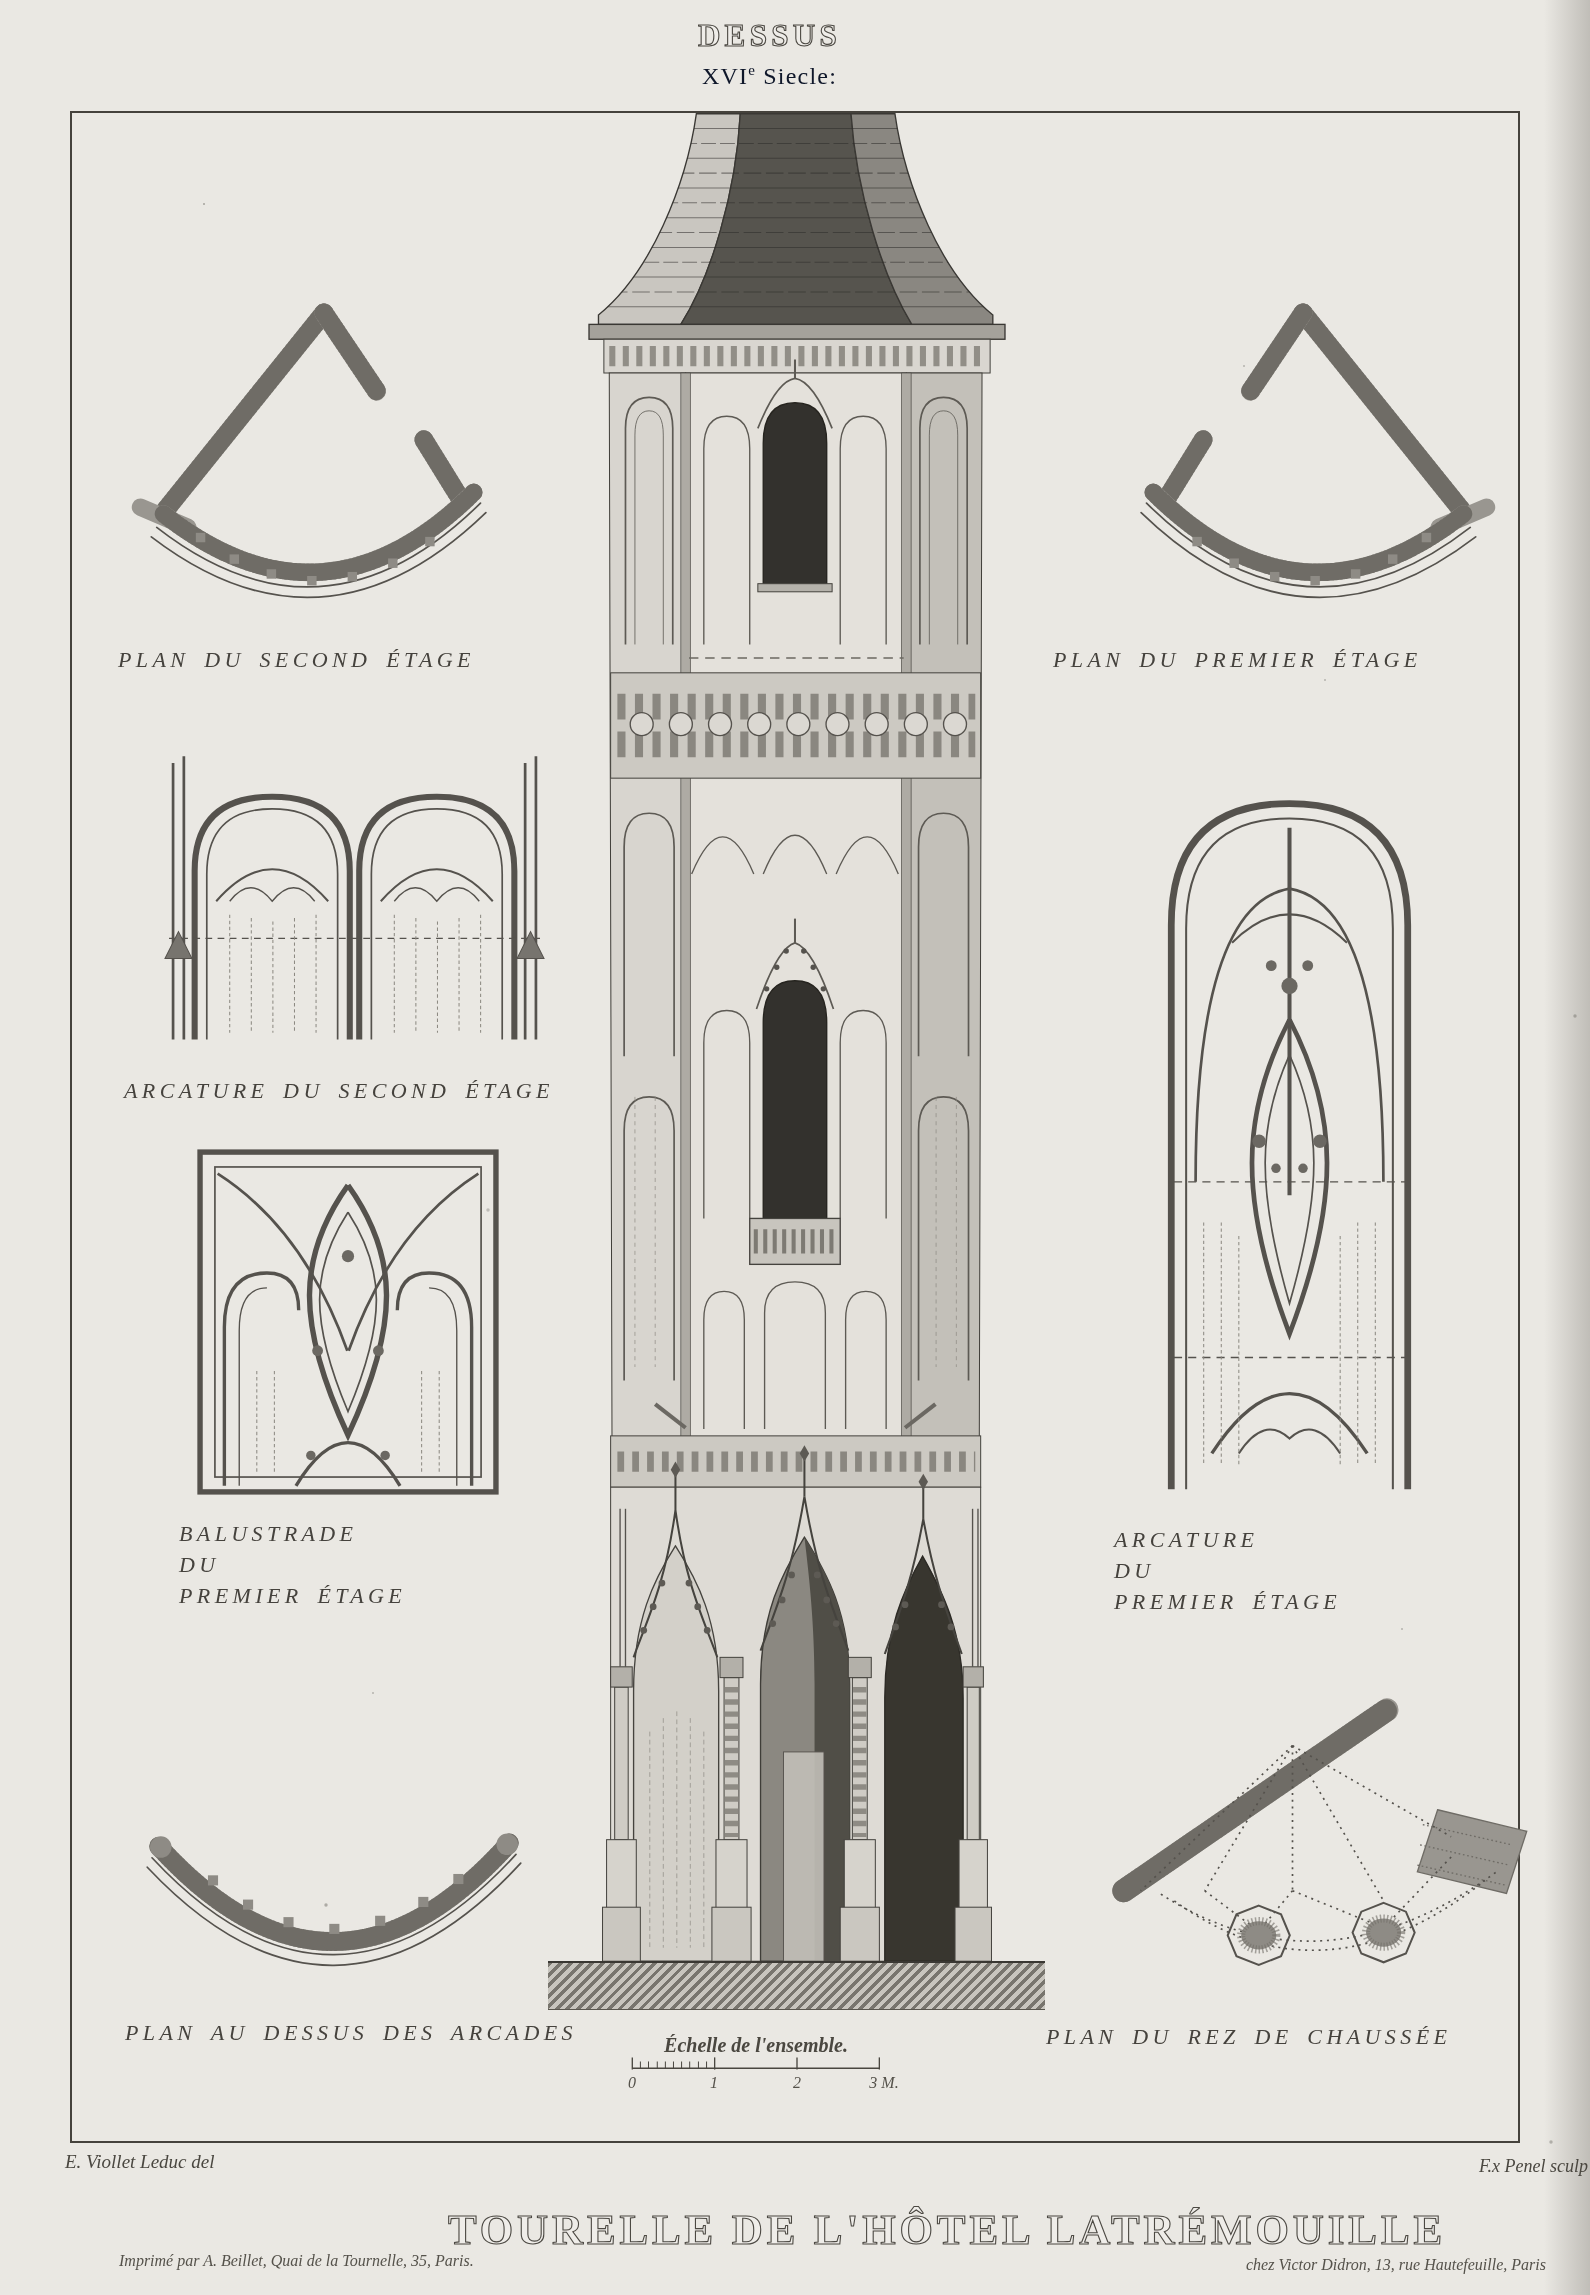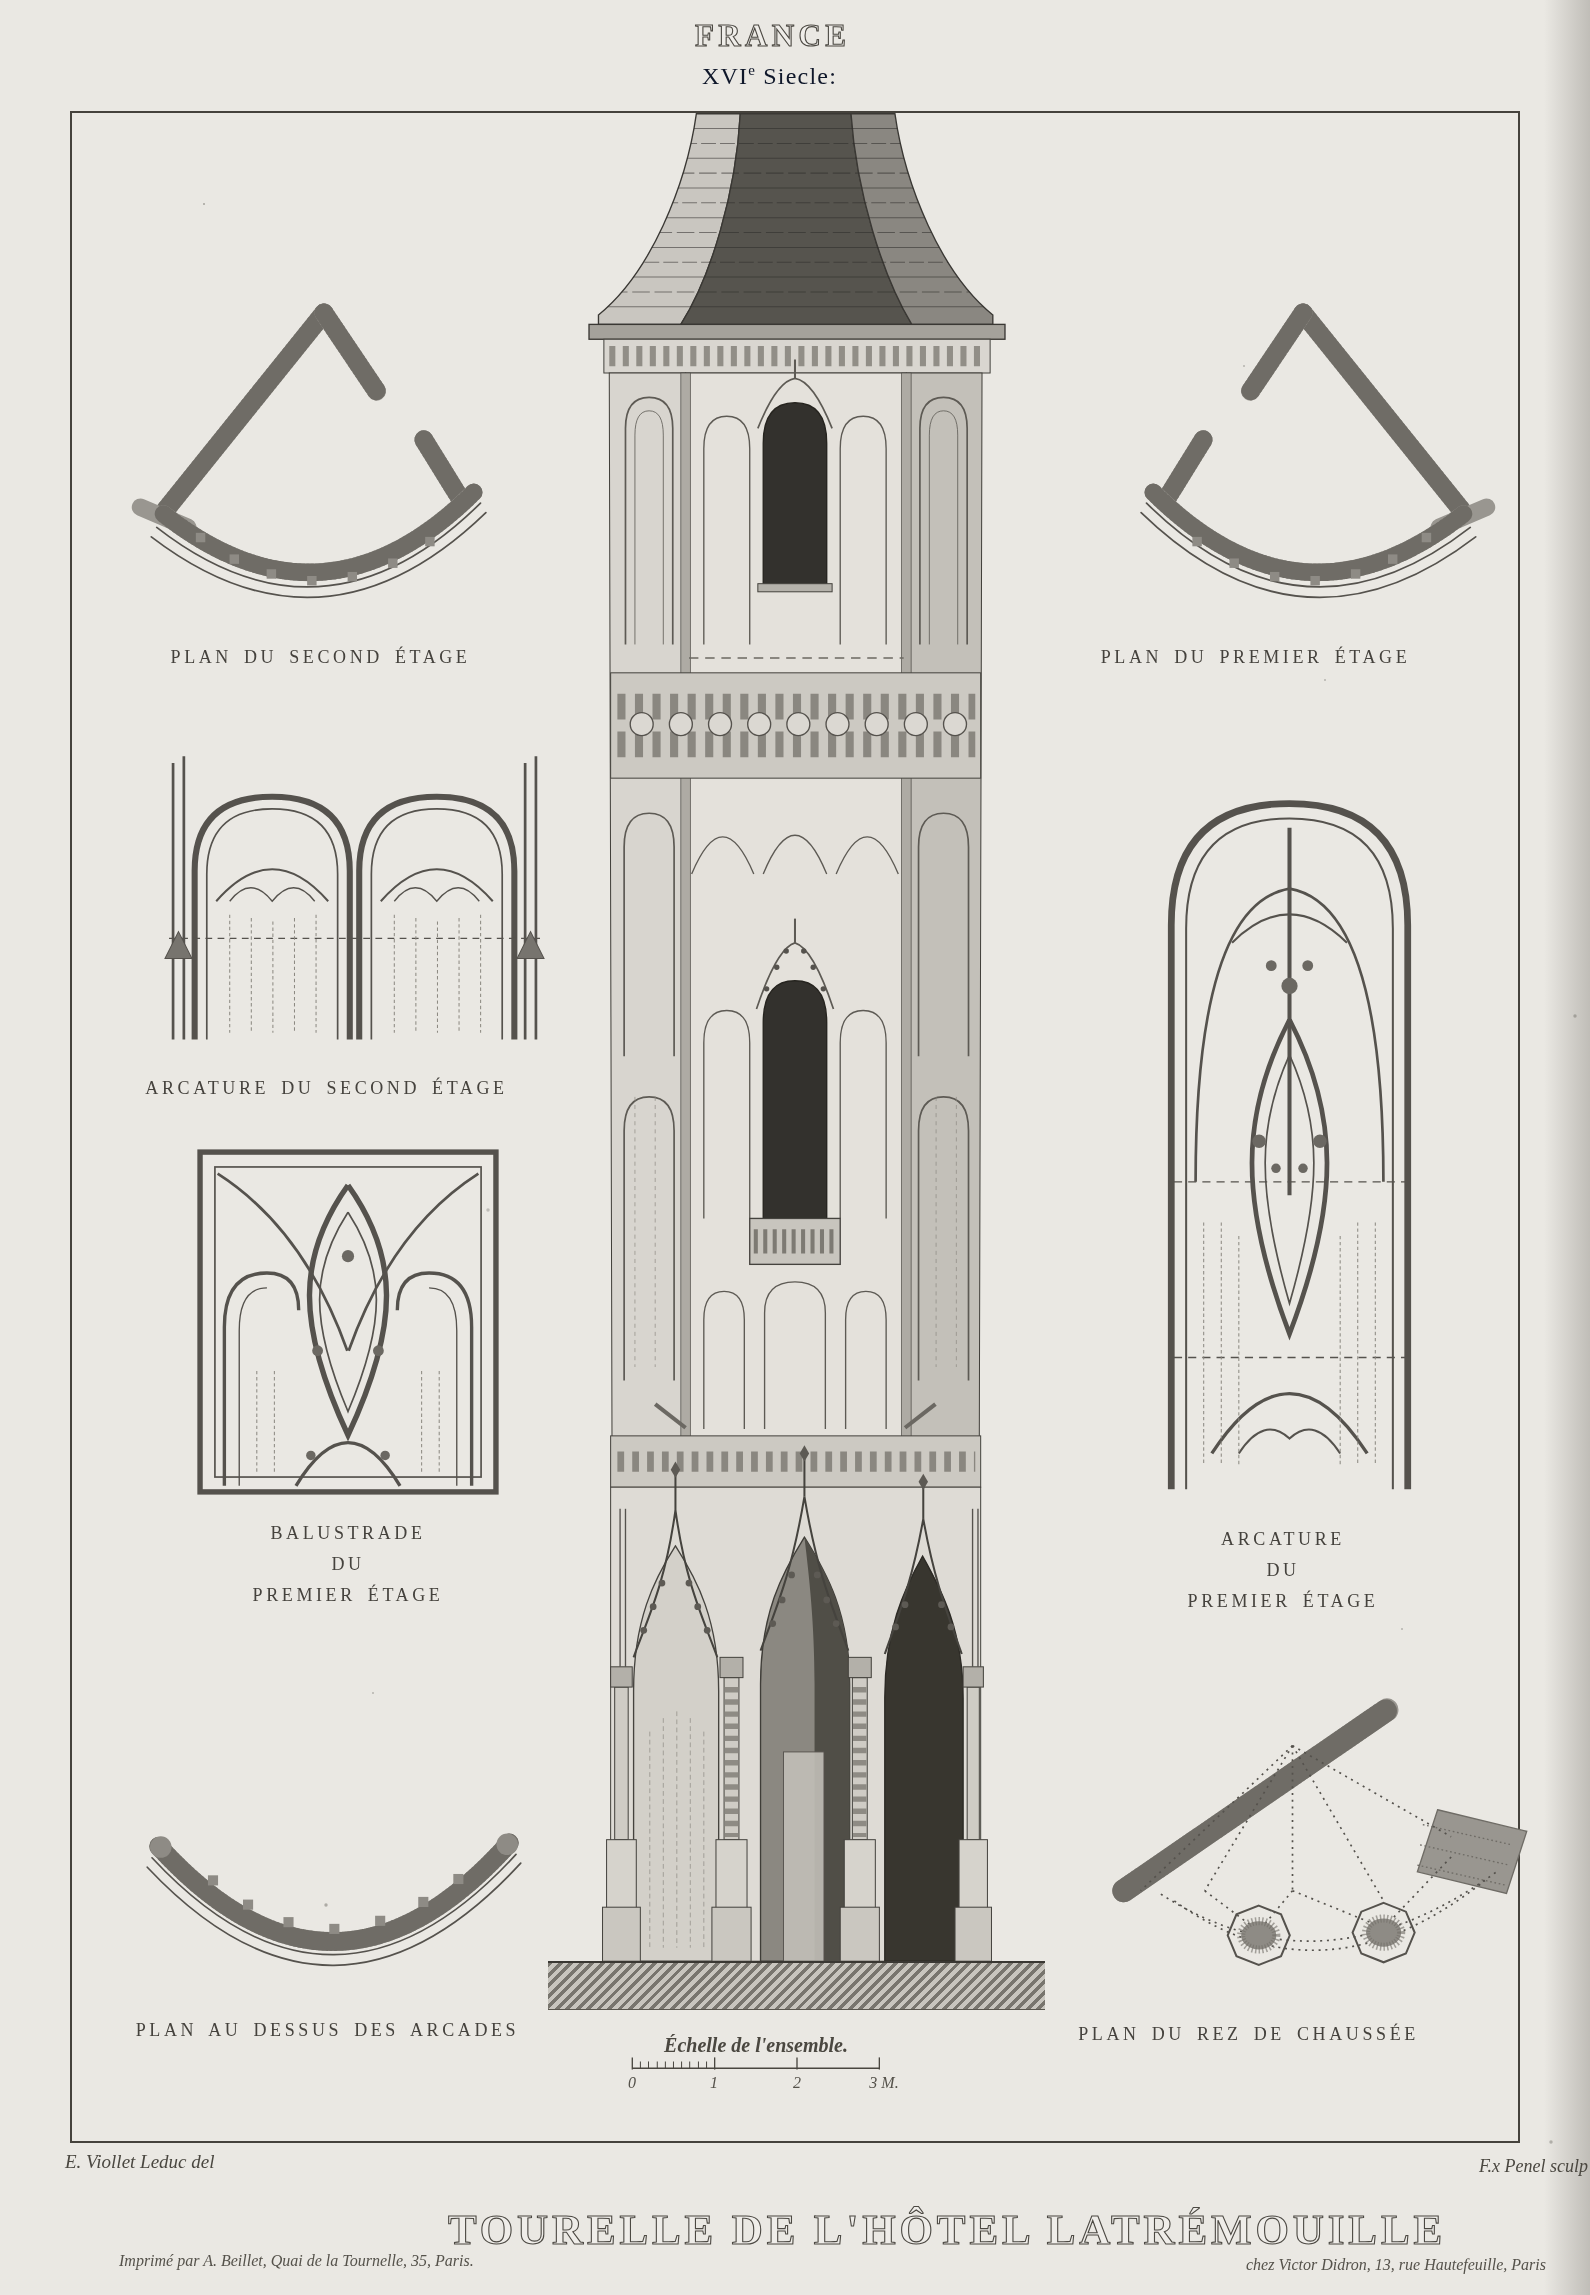--- a/index.html
+++ b/index.html
@@ -31,22 +31,22 @@
     -webkit-text-stroke:1.1px #4c4943;
     letter-spacing:.14em;
     white-space:nowrap;text-align:center;
   }
   .country{font-size:31px;font-weight:bold;letter-spacing:.14em;}
   .main-title{font-size:43px;font-weight:bold;letter-spacing:.09em;}
   .century{font-size:24px;color:#0f172a;text-align:center;letter-spacing:.05em;}
   .century sup{font-size:15px;}
   
   .caption{
-    font-size:18px;letter-spacing:.2em;word-spacing:.22em;
-    color:#45423d;text-align:center;white-space:nowrap;
+    font-size:22px;letter-spacing:.2em;word-spacing:.22em;
+    color:#45423d;text-align:left;white-space:nowrap;font-style:italic;
   }
   .caption3{line-height:31px;}
   
   .script{font-style:italic;color:#4a4740;white-space:nowrap;}
   .script-lg{font-size:20px;font-weight:bold;}
   .script-sm{font-size:16px;color:#55524b;}
   .ground-hatch{
     left:548px;top:1961px;width:497px;height:49px;
     background:repeating-linear-gradient(135deg,#78756e 0 3.4px,#c8c5be 3.4px 7.4px);
     border-top:2px solid #3a3833;border-bottom:1.4px solid #5a574f;
@@ -54,21 +54,21 @@
   }
   svg{display:block;}
 </style>
 </head>
 <body>
 
 <div class="abs speckle"></div>
 <div class="abs frame"></div>
 <div class="abs gutter-shadow"></div>
 
-<div class="abs outline-title country" style="left:695px;top:17.6px;width:149px;">FRANCE</div>
+<div class="abs outline-title country" style="left:695px;top:17.6px;width:149px;">DESSUS</div>
 <div class="abs century" style="left:695px;top:62px;width:149px;">
   <span>XVI</span><sup>e</sup>
   <span>Siecle:</span>
 </div>
 
 <svg class="abs" style="left:547px;top:111px;" width="500" height="1911" viewBox="0 0 740 2830">
   <defs>
     <clipPath id="roofClip">
       <path d="M221,4 L515,4 C530,110 583,240 660,302 L660,316 L76,316 L76,302 C153,240 206,110 221,4 Z"></path>
     </clipPath>

